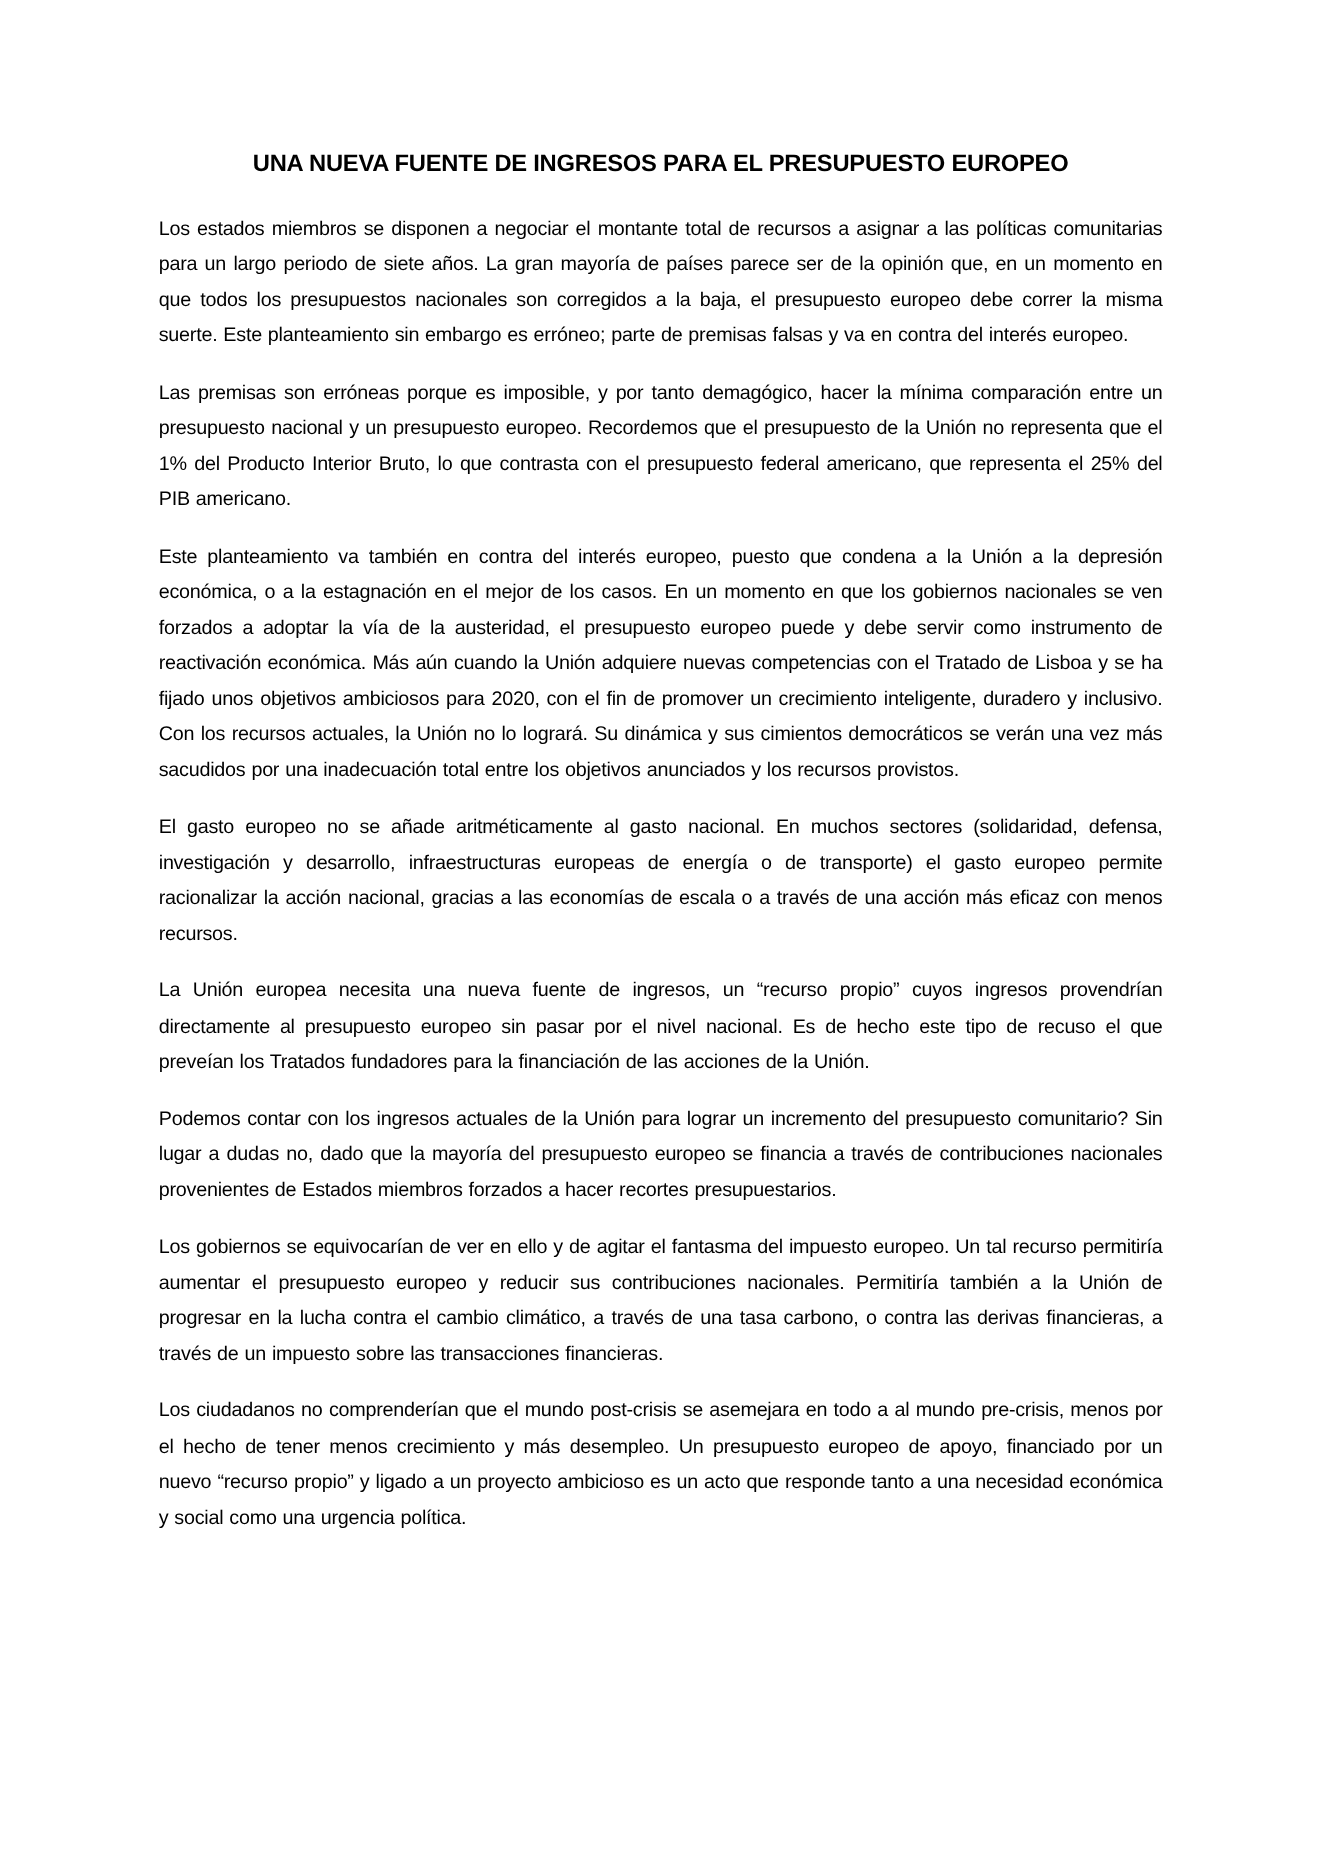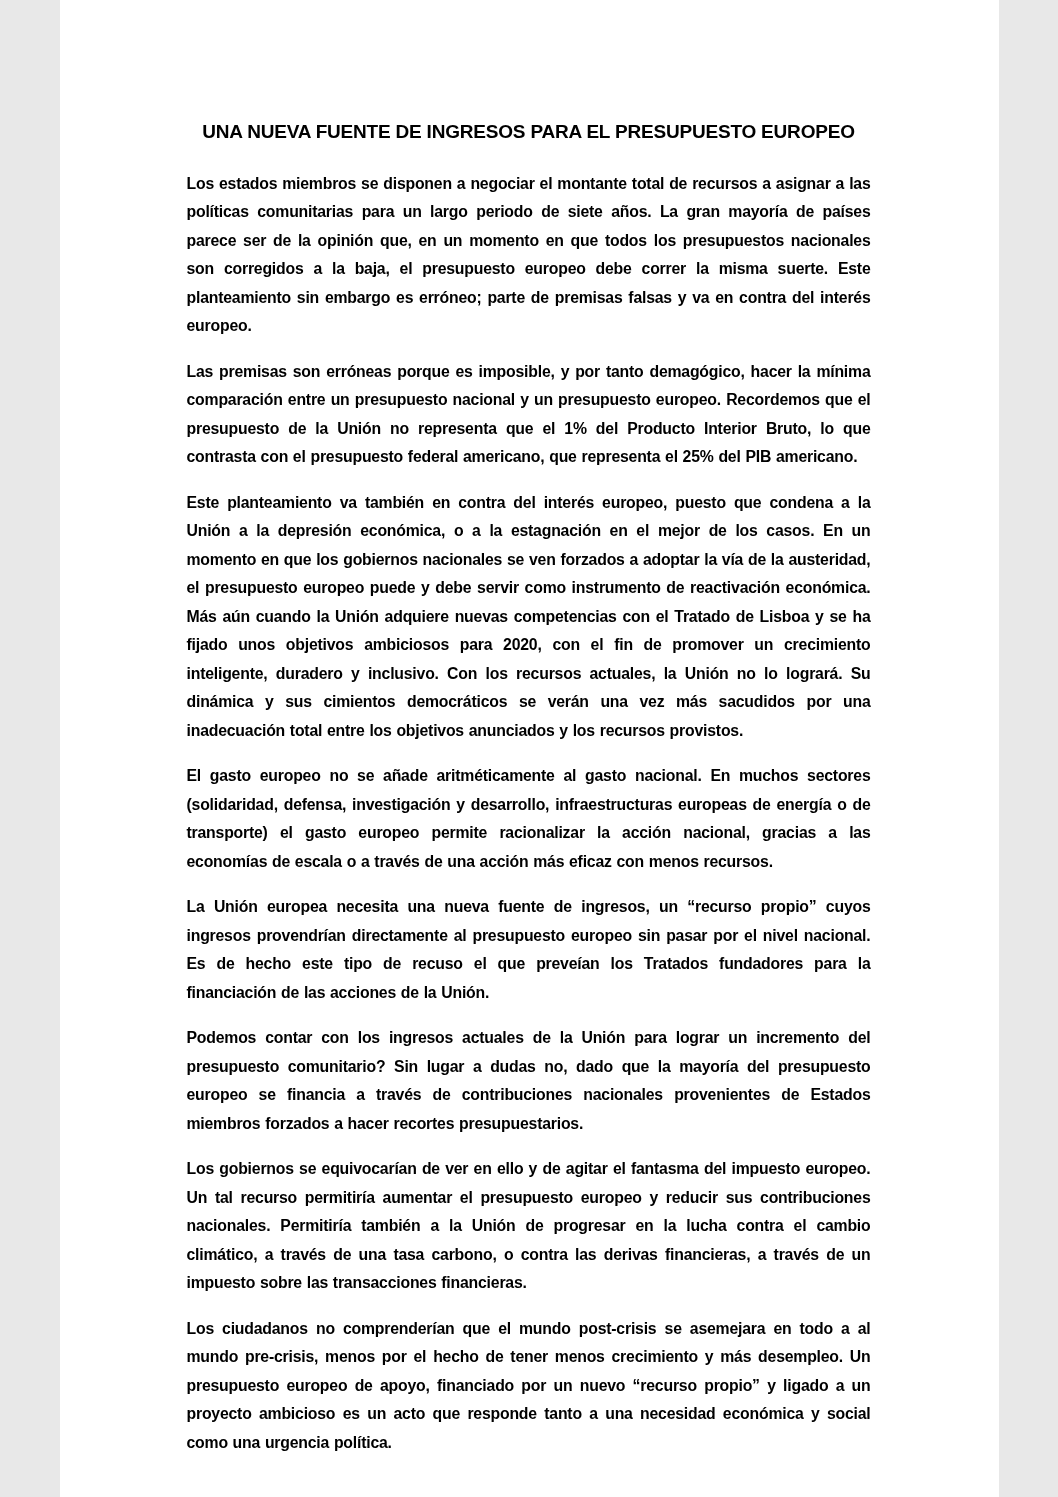--- a/index.html
+++ b/index.html
@@ -2,42 +2,42 @@
 <html><head>
 <meta charset="utf-8">
 <style>
   html, body {
     margin: 0;
     padding: 0;
     background: #e8e8e8;
   }
   .page {
     position: relative;
-    width: 939px;
+    width: 1058px;
     height: 1497px;
     margin: 0 auto;
     background: #ffffff;
     box-sizing: border-box;
     padding: 120px 128px 0 127px;
     font-family: "Liberation Sans", sans-serif;
     color: #000000;
     overflow: hidden;
   }
   .doc-title {
     text-align: center;
     font-size: 19px;
     font-weight: 700;
     letter-spacing: -0.2px;
     margin: 0 0 25px 0;
     line-height: 1.3;
   }
   .doc-paragraph {
     text-align: justify;
     font-size: 15.8px;
-    font-weight: 700;
+    font-weight: 400;
     letter-spacing: -0.2px;
     word-spacing: 0.6px;
     line-height: 28.5px;
     margin: 0 0 17px 0;
   }
 </style>
 </head>
 <body>
 
 <div class="page">

